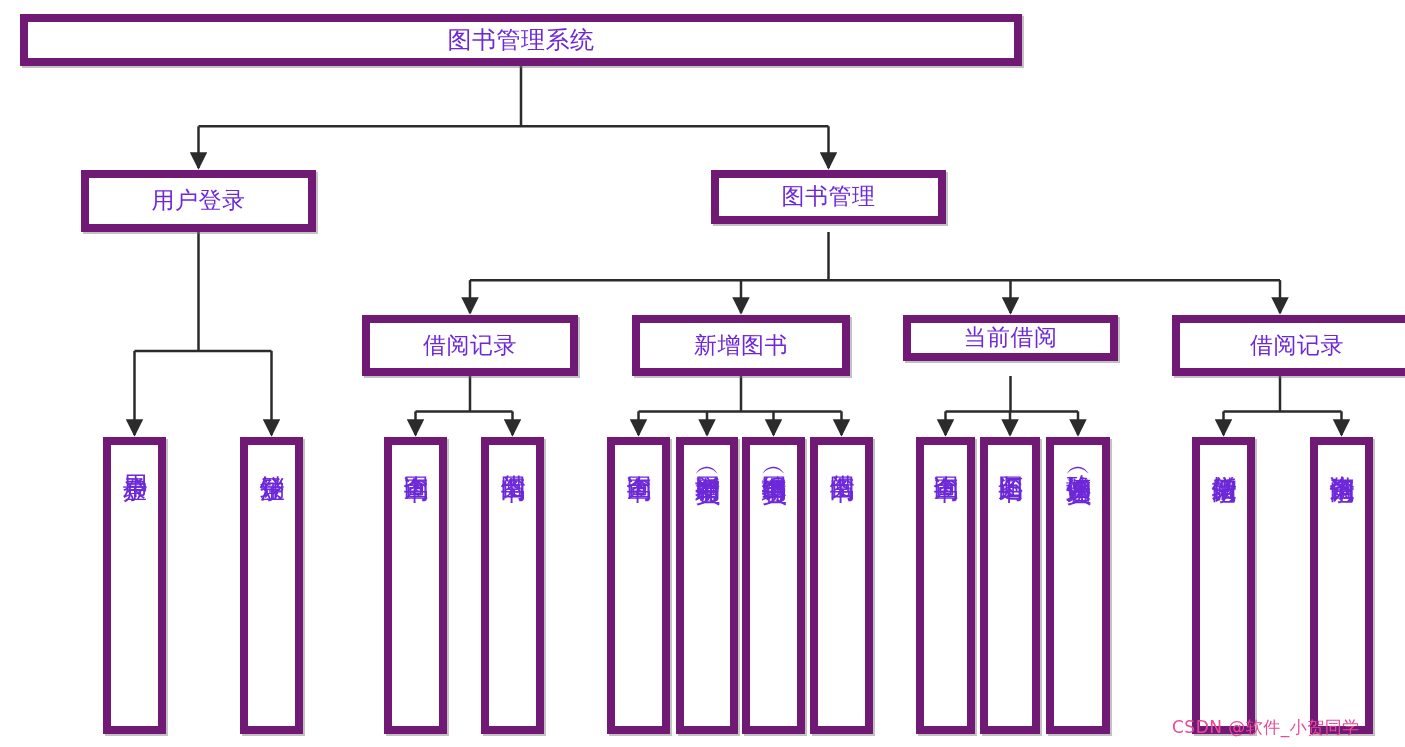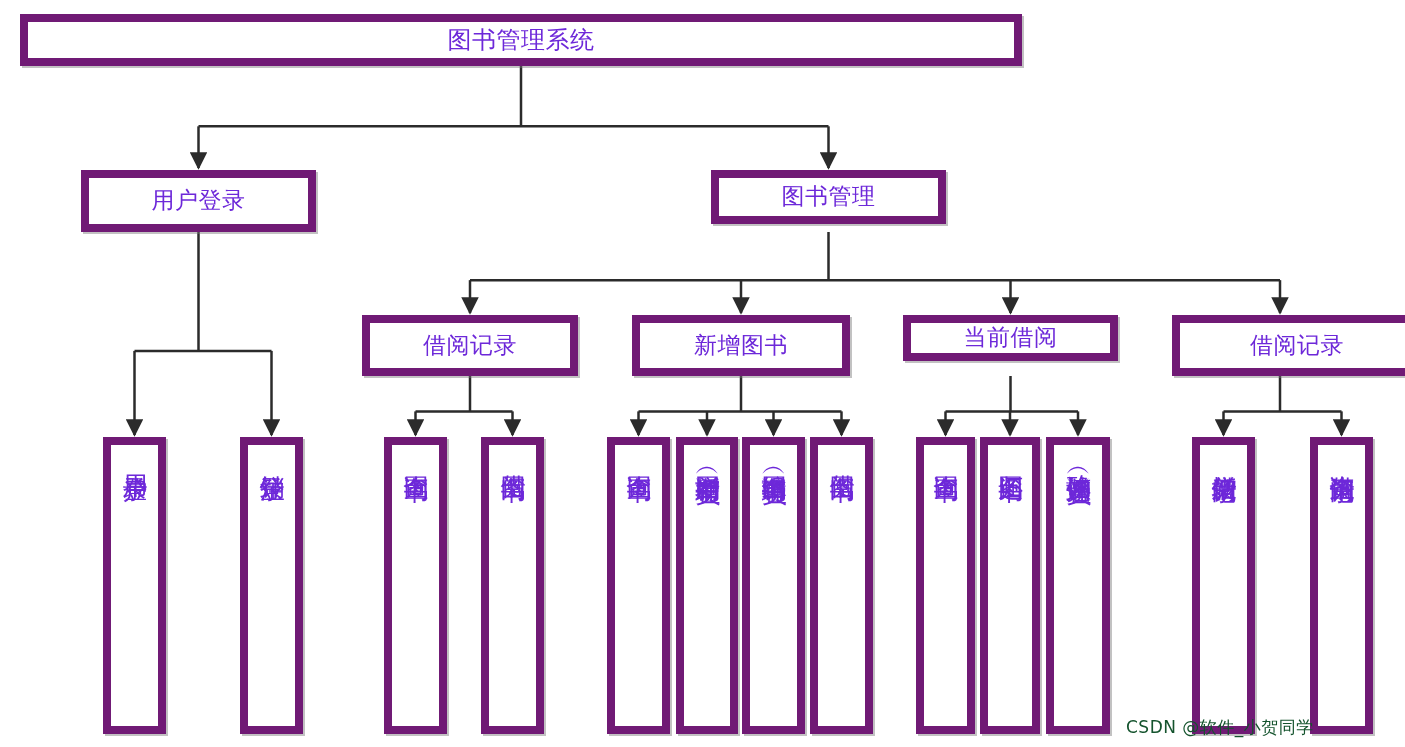--- a/index.html
+++ b/index.html
@@ -163,14 +163,14 @@
       <div class="node vertical" style="left: 1046px; top: 437px; width: 64px; height: 297px;">
         <span class="label">确认归还（管理员）</span>
       </div>
       <div class="node vertical" style="left: 1192px; top: 437px; width: 63px; height: 297px;">
         <span class="label">新增借阅记录</span>
       </div>
       <div class="node vertical" style="left: 1310px; top: 437px; width: 63px; height: 297px;">
         <span class="label">查询借阅记录</span>
       </div>
     </div>
-  <div class="watermark" style="left: 1126px; top: 716px; color: #14532d;">CSDN @软件_小贺同学</div>
+  <div class="watermark" style="left: 1172px; top: 716px; color: #ec4899;">CSDN @软件_小贺同学</div>
 </div>
 
 </body></html>

